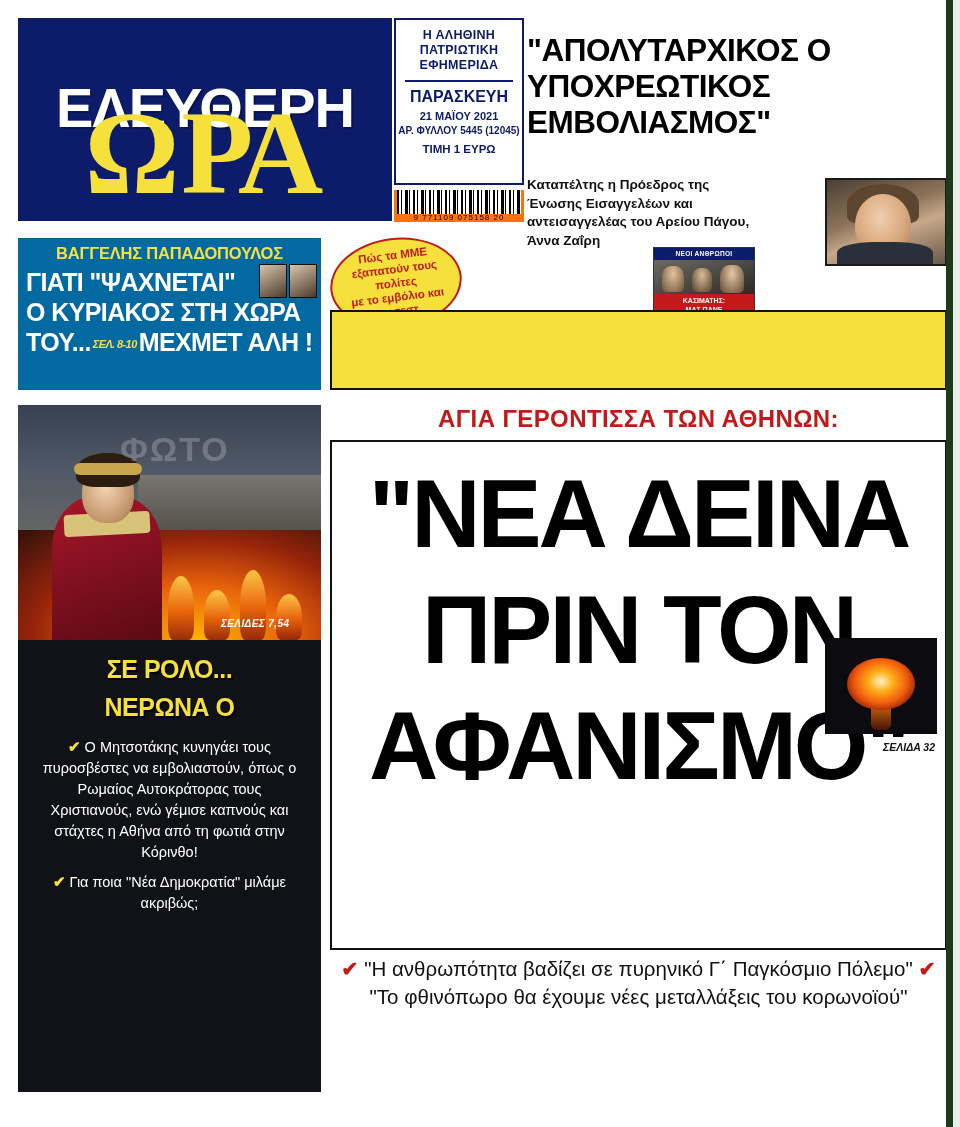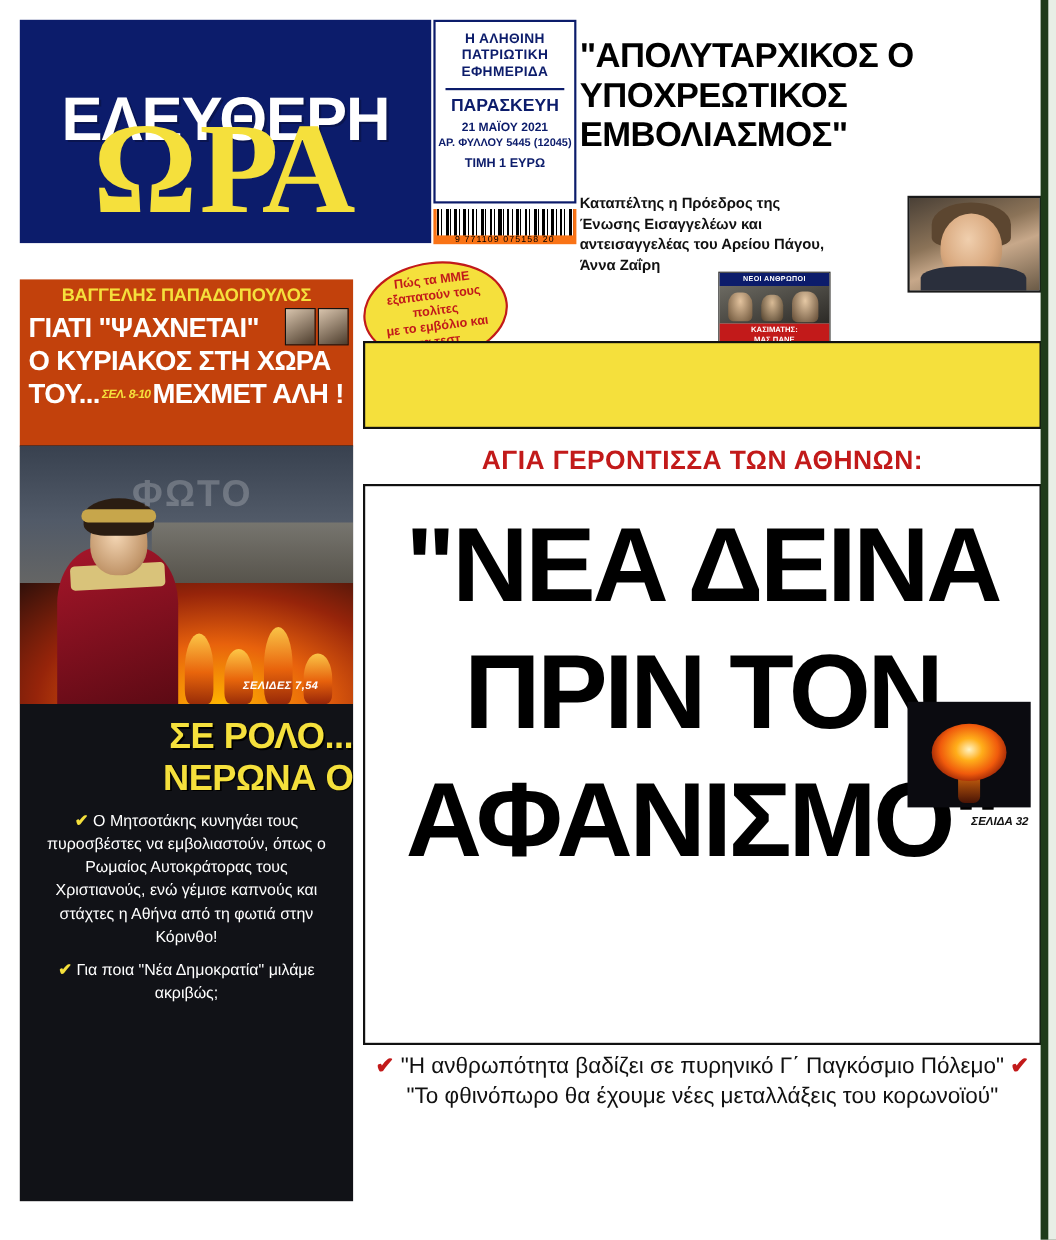--- a/index.html
+++ b/index.html
@@ -267,24 +267,24 @@
     font-size: 7px;
     line-height: 9px;
     text-align: center;
     padding: 2px 0 3px 0;
   }
 
   
   .l2-block {
     position: absolute;
     left: 18px;
-    top: 254px;
+    top: 238px;
     width: 303px;
     height: 152px;
-    background: #c2410c;
+    background: #0369a1;
     overflow: hidden;
   }
   .l2-kicker {
     color: #f5e03c;
     font-weight: bold;
     font-size: 16.5px;
     text-align: center;
     padding-top: 6px;
     letter-spacing: -0.2px;
   }
@@ -455,23 +455,23 @@
     left: 18px;
     top: 640px;
     width: 303px;
     height: 452px;
     background: #111217;
     overflow: hidden;
   }
   .lc-head {
     color: #f5e03c;
     font-weight: bold;
-    font-size: 33px;
+    font-size: 25px;
     line-height: 38px;
-    text-align: right;
+    text-align: center;
     padding-top: 10px;
     letter-spacing: -0.5px;
     text-shadow: 1.5px 1.5px 0 #000;
   }
   .lc-body {
     color: #ffffff;
     font-size: 14.5px;
     line-height: 21px;
     text-align: center;
     padding: 10px 18px 0 18px;

